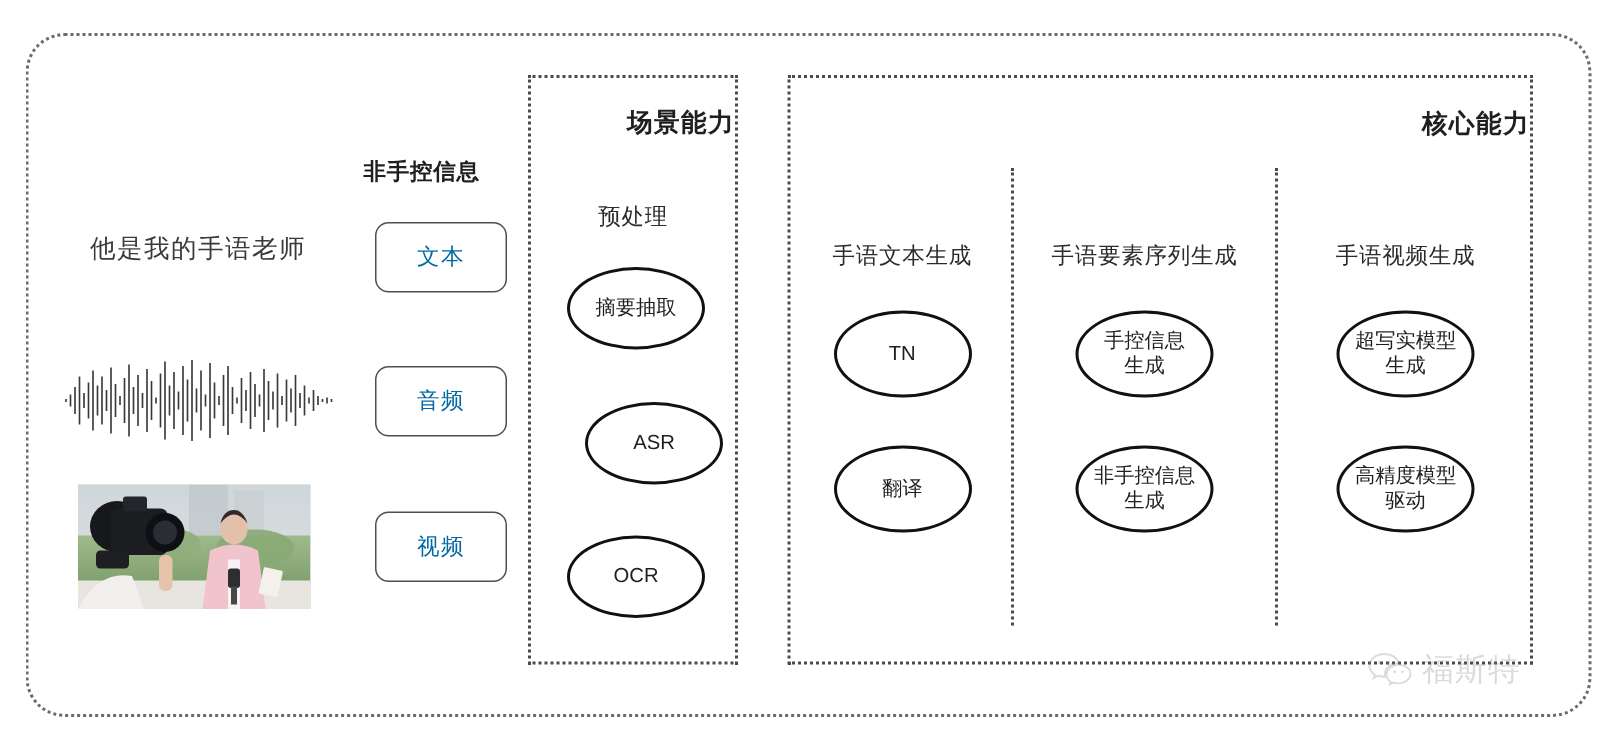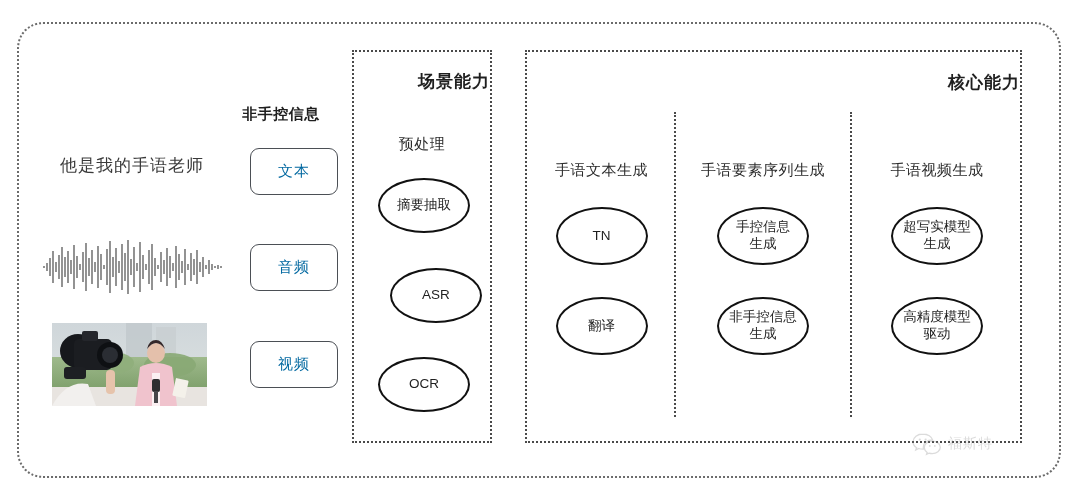--- a/index.html
+++ b/index.html
@@ -215,21 +215,21 @@
   .watermark {
     position: absolute;
     left: 912px;
     top: 432px;
     display: flex;
     align-items: center;
     gap: 6px;
     opacity: 0.30;
   }
   .watermark .wm-text {
-    font-size: 14px;
+    font-size: 21px;
     color: #8a8a8a;
     letter-spacing: 1px;
   }
   .watermark svg { display: block; }
 </style>
 </head>
 <body>
 
 <div id="canvas">
 

